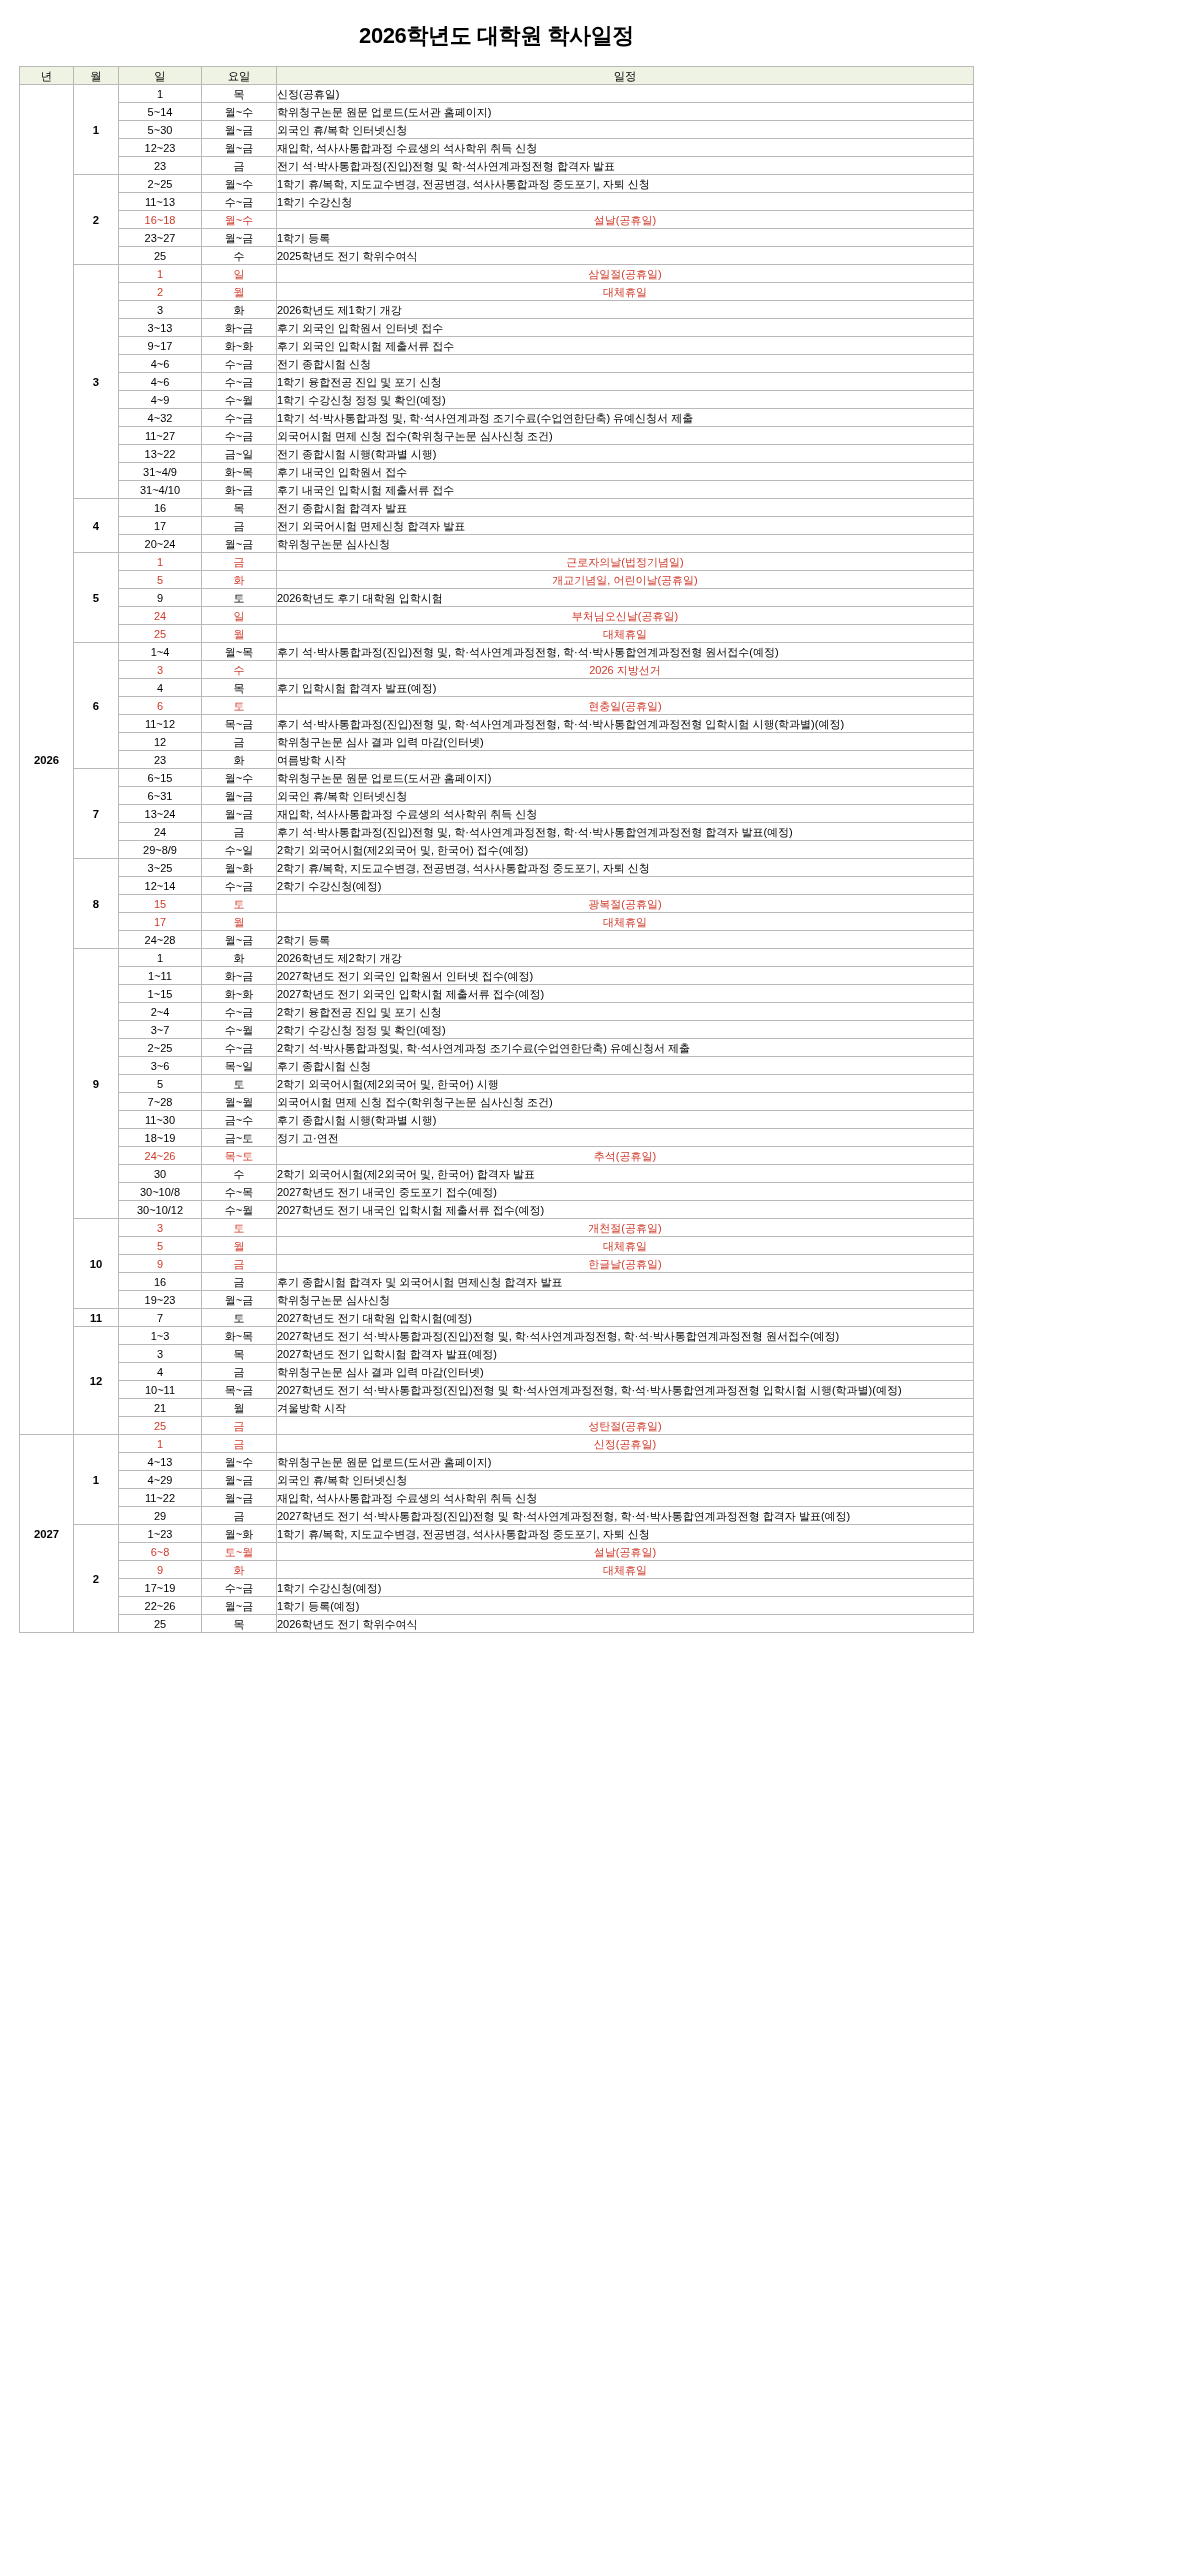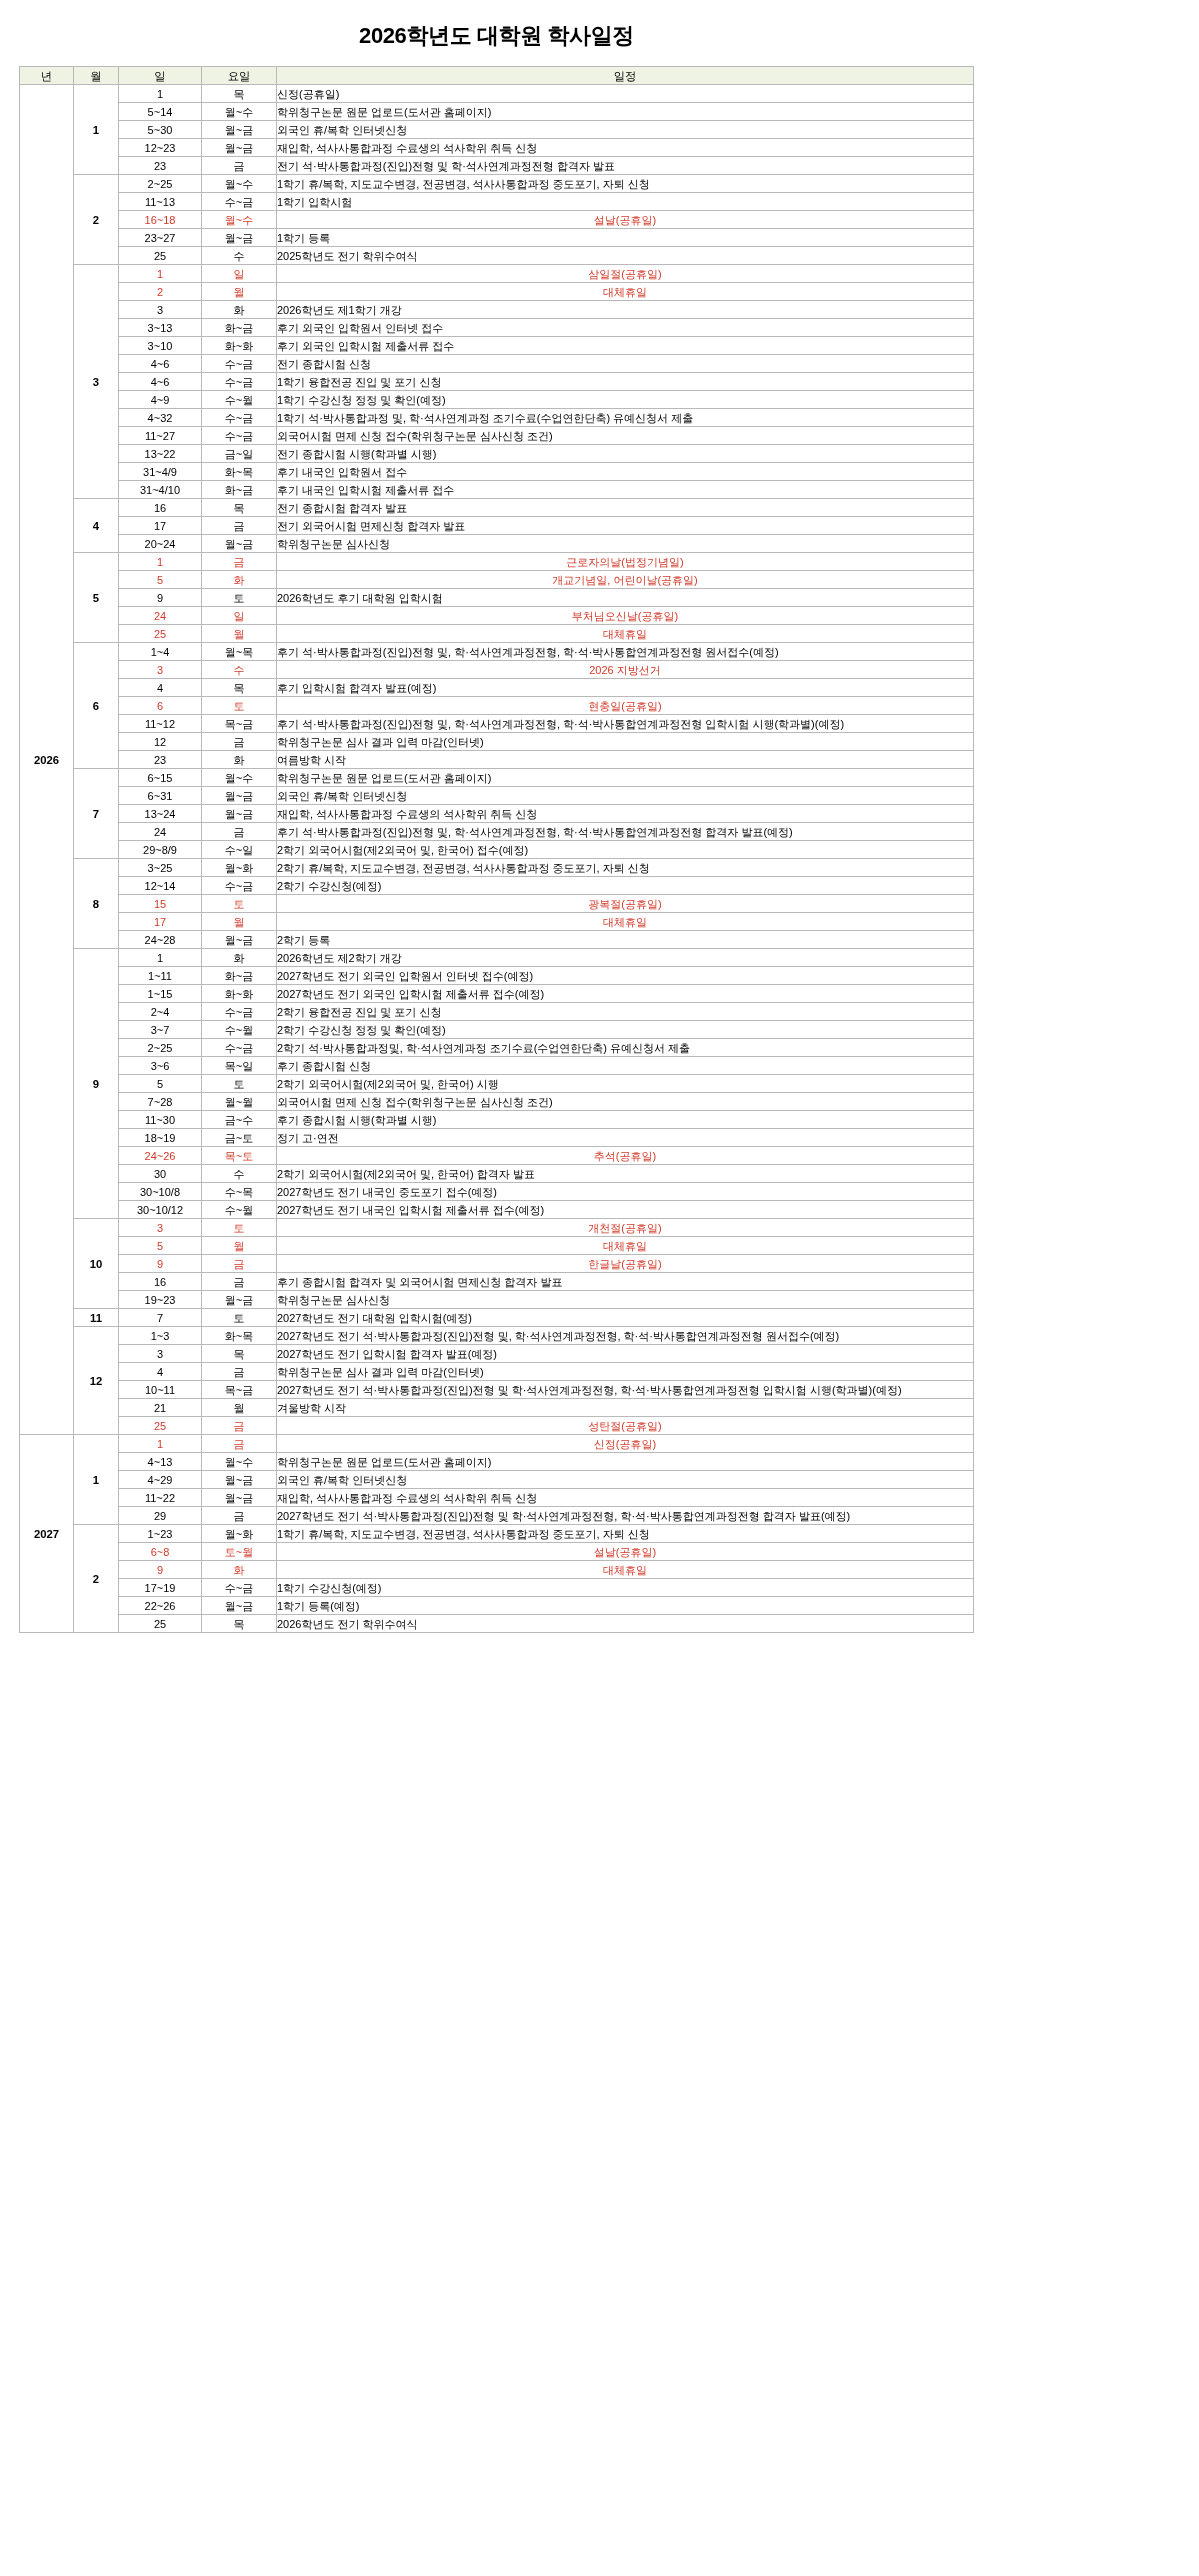--- a/index.html
+++ b/index.html
@@ -127,21 +127,21 @@
         </tr>
         <tr>
           <td class="month" rowspan="5">2</td>
           <td class="day">2~25</td>
           <td class="dow">월~수</td>
           <td class="event">1학기 휴/복학, 지도교수변경, 전공변경, 석사사통합과정 중도포기, 자퇴 신청</td>
         </tr>
         <tr>
           <td class="day">11~13</td>
           <td class="dow">수~금</td>
-          <td class="event">1학기 입학시험</td>
+          <td class="event">1학기 수강신청</td>
         </tr>
         <tr class="holiday">
           <td class="day">16~18</td>
           <td class="dow">월~수</td>
           <td class="event">설날(공휴일)</td>
         </tr>
         <tr>
           <td class="day">23~27</td>
           <td class="dow">월~금</td>
           <td class="event">1학기 등록</td>
@@ -166,21 +166,21 @@
           <td class="day">3</td>
           <td class="dow">화</td>
           <td class="event">2026학년도 제1학기 개강</td>
         </tr>
         <tr>
           <td class="day">3~13</td>
           <td class="dow">화~금</td>
           <td class="event">후기 외국인 입학원서 인터넷 접수</td>
         </tr>
         <tr>
-          <td class="day">3~10</td>
+          <td class="day">9~17</td>
           <td class="dow">화~화</td>
           <td class="event">후기 외국인 입학시험 제출서류 접수</td>
         </tr>
         <tr>
           <td class="day">4~6</td>
           <td class="dow">수~금</td>
           <td class="event">전기 종합시험 신청</td>
         </tr>
         <tr>
           <td class="day">4~6</td>

